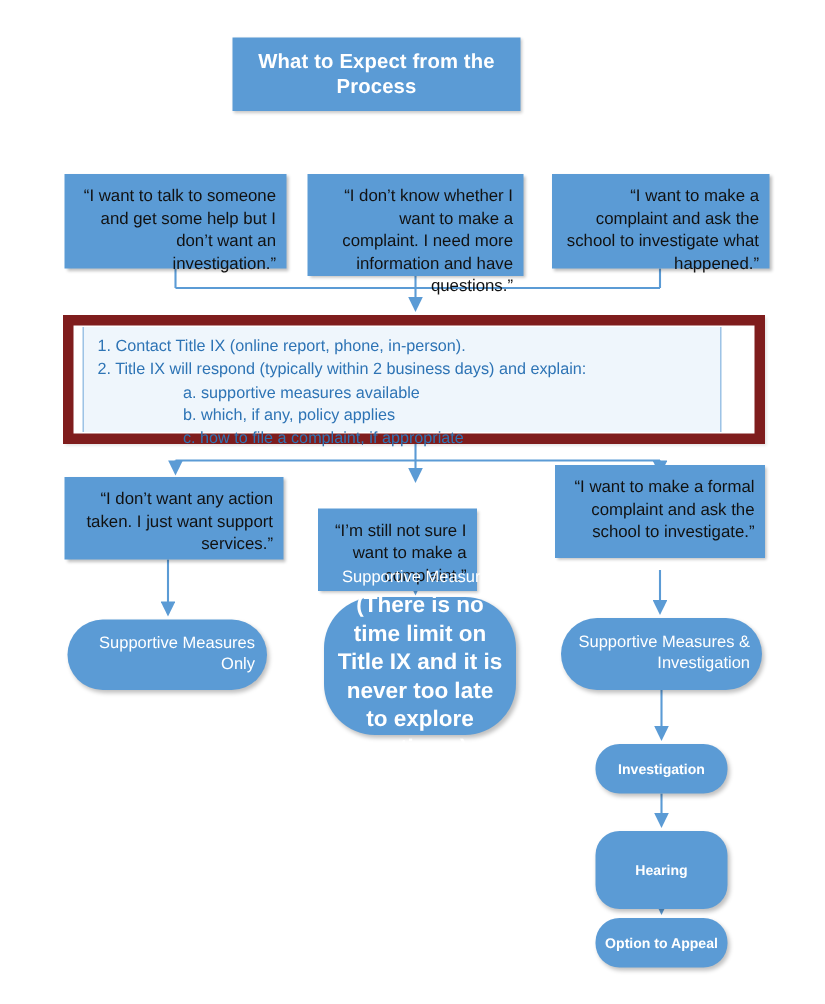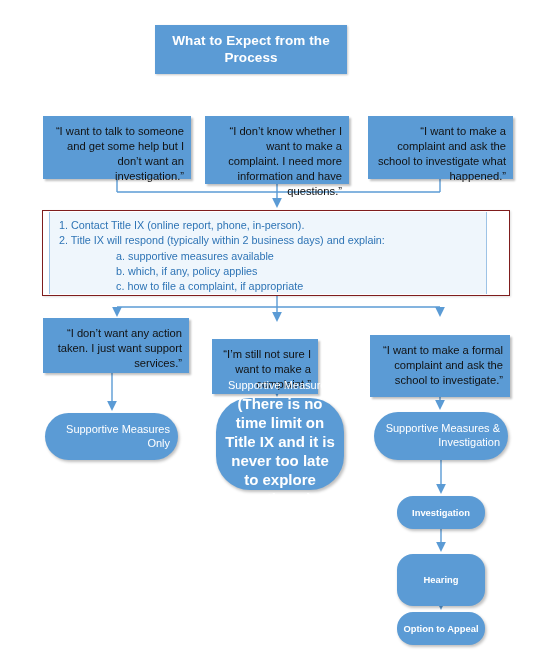--- a/index.html
+++ b/index.html
@@ -69,32 +69,32 @@
   }
 
   
   .stmt-r1a { left: 43px;  top: 116px; width: 148px; height: 63px; }
   .stmt-r1b { left: 205px; top: 116px; width: 144px; height: 68px; }
   .stmt-r1c { left: 368px; top: 116px; width: 145px; height: 63px; }
 
   
   .stmt-r2a { left: 43px;  top: 318px; width: 146px; height: 55px; }
   .stmt-r2b { left: 212px; top: 323px; width: 106px; height: 55px; margin-top: 16px; }
-  .stmt-r2c { left: 370px; top: 335px; width: 140px; height: 62px; }
+  .stmt-r2c { left: 370px; top: 310px; width: 140px; height: 62px; }
 
   
   .process-box {
     position: absolute;
     left: 42px;
     top: 210px;
     width: 468px;
     height: 86px;
     box-sizing: border-box;
     background: #ffffff;
-    border: 1px solid #7f1d1d;
+    border: 7px solid #7f1d1d;
     box-shadow: 1px 1px 2px rgba(0,0,0,0.12);
   }
   .process-inner {
     position: absolute;
     left: 6px; top: 1px; right: 22px; bottom: 1px;
     background: #EFF6FC;
     border-left: 1px solid #9DC3E6;
     border-right: 1px solid #9DC3E6;
   }
   .process-list {

